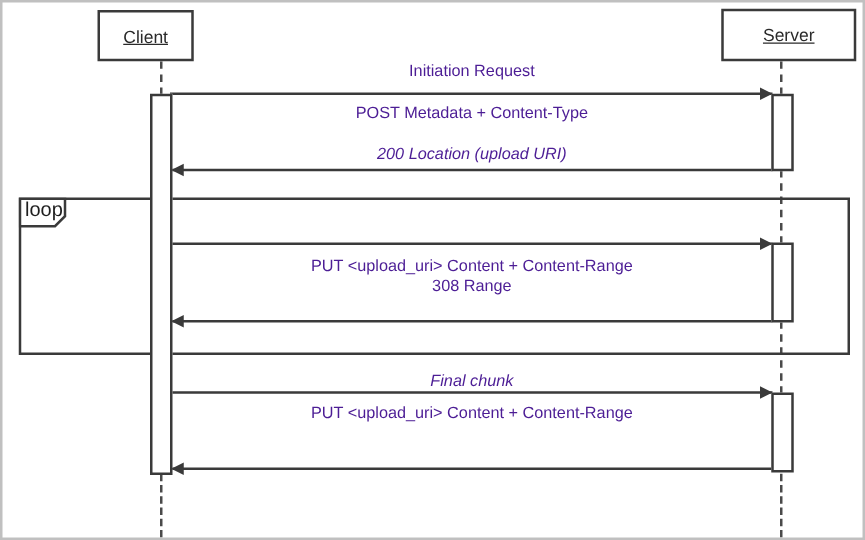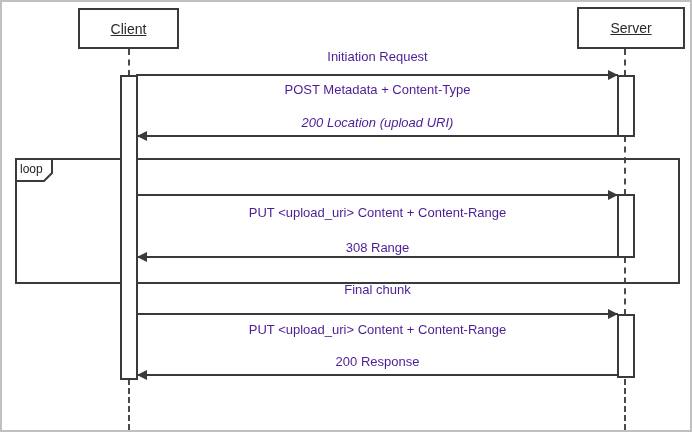--- a/index.html
+++ b/index.html
@@ -47,21 +47,21 @@
   
   .loop-frame {
     border: 2px solid #3a3a3a;
     box-sizing: border-box;
     background: transparent;
     z-index: 1;
   }
   .loop-tab-svg { z-index: 4; }
   .loop-tab-label {
     z-index: 5;
-    font-size: 12px;
+    font-size: 16px;
     line-height: 12px;
     color: #1f1f1f;
   }
 
   
   .msg-line { height: 2px; background: #3a3a3a; z-index: 2; }
   .arrow { width: 0; height: 0; z-index: 4; }
   .arrow-right {
     border-top: 5px solid transparent;
     border-bottom: 5px solid transparent;
@@ -82,21 +82,21 @@
     color: #4c1d95;
     z-index: 6;
     white-space: nowrap;
   }
 </style>
 </head>
 <body>
 
 <div id="stage">
 
-  <div class="actor abs" style="left:76px; top:6px; width:101px; height:41px;">
+  <div class="actor abs" style="left:76px; top:6px; width:77px; height:41px;">
     <span class="actor-label">Client</span>
   </div>
   <div class="actor abs" style="left:575px; top:5px; width:108px; height:42px;">
     <span class="actor-label">Server</span>
   </div>
 
   <div class="lifeline abs" style="left:126px; top:47px; height:27px;"></div>
   <div class="lifeline abs" style="left:126px; top:377px; height:51px;"></div>
 
   <div class="lifeline abs" style="left:622px; top:47px; height:27px;"></div>
@@ -119,25 +119,24 @@
   <div class="msg-line abs" style="left:134px; top:72px; width:482px;"></div>
   <div class="arrow arrow-right abs" style="left:606px; top:68px;"></div>
   <span class="abs msg-text" style="top:80px;">POST Metadata + Content-Type</span>
   <span class="abs msg-text" style="top:113px;font-style:italic;">200 Location (upload URI)</span>
   <div class="msg-line abs" style="left:134px; top:133px; width:482px;"></div>
   <div class="arrow arrow-left abs" style="left:135px; top:129px;"></div>
 
   <div class="msg-line abs" style="left:134px; top:192px; width:482px;"></div>
   <div class="arrow arrow-right abs" style="left:606px; top:188px;"></div>
   <span class="abs msg-text" style="top:203px;">PUT &lt;upload_uri&gt; Content + Content-Range</span>
-  <span class="abs msg-text" style="top:238px;">308 Range</span>
+  <span class="abs msg-text" style="top:219px;">308 Range</span>
   <div class="msg-line abs" style="left:134px; top:254px; width:482px;"></div>
   <div class="arrow arrow-left abs" style="left:135px; top:250px;"></div>
 
-  <span class="abs msg-text" style="top:280px;">Final chunk</span>
+  <span class="abs msg-text" style="top:295px;font-style:italic;">Final chunk</span>
   <div class="msg-line abs" style="left:134px; top:311px; width:482px;"></div>
   <div class="arrow arrow-right abs" style="left:606px; top:307px;"></div>
   <span class="abs msg-text" style="top:320px;">PUT &lt;upload_uri&gt; Content + Content-Range</span>
-  <span class="abs msg-text" style="top:352px;">200 Response</span>
   <div class="msg-line abs" style="left:134px; top:372px; width:482px;"></div>
   <div class="arrow arrow-left abs" style="left:135px; top:368px;"></div>
 
 </div>
 
 </body></html>

